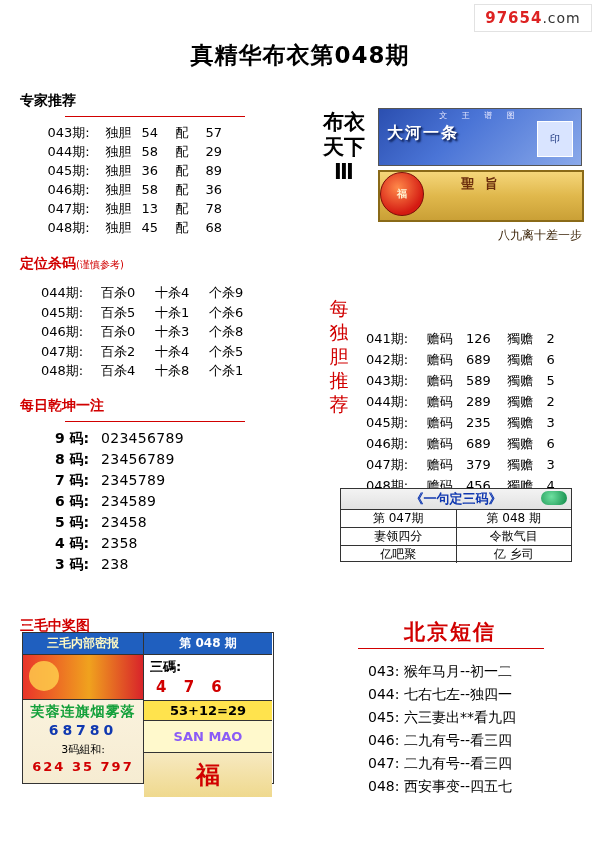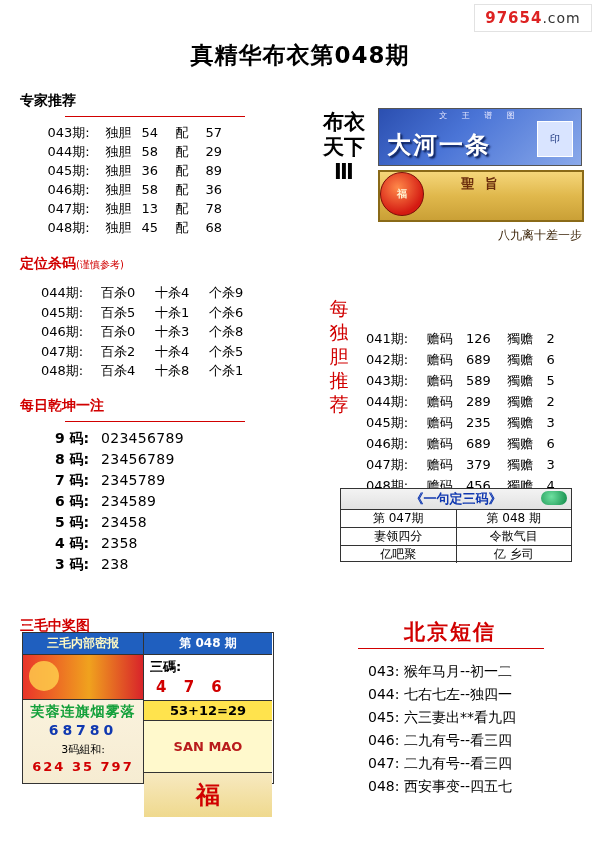--- a/index.html
+++ b/index.html
@@ -101,21 +101,21 @@
     font-size:15px;font-weight:bold;color:#d10000;letter-spacing:6px;
     padding:2px 0 0 12px;
   }
   .sm-right .eq{
     background:#ffe34d;border-top:1px solid #333;border-bottom:1px solid #333;
     text-align:center;font-size:13px;font-weight:bold;color:#000;padding:2px 0;
     margin-top:4px;
   }
   .sm-right .brand{
     background:#fff9cc;text-align:center;font-size:13px;font-weight:bold;
-    color:#b91c1c;padding:18px 0;border-bottom:1px solid #333;
+    color:#8b5cf6;padding:8px 0;border-bottom:1px solid #333;
   }
   .sm-right .fu{
     height:44px;background:linear-gradient(180deg,#f7e9c0,#efd98e);
     display:flex;align-items:center;justify-content:center;
     font-size:24px;color:#d10000;font-weight:bold;
   }
   .vtitle{
     position:absolute;left:322px;top:110px;width:44px;
     font-size:21px;font-weight:bold;color:#000;line-height:25px;
     text-align:center;
@@ -124,22 +124,22 @@
     position:absolute;left:378px;top:108px;width:202px;height:56px;
     border:1px solid #555;
     background:linear-gradient(135deg,#2b4fb0 0%,#4a74d6 40%,#8aa9ea 100%);
     overflow:hidden;
   }
   .banner .tiny{
     position:absolute;top:1px;left:0;width:100%;text-align:center;
     font-size:8px;color:#e8e8ff;letter-spacing:6px;
   }
   .banner .big{
-    position:absolute;top:20px;left:8px;
-    font-size:24px;font-weight:bold;color:#ffffff;
+    position:absolute;top:14px;left:8px;
+    font-size:16px;font-weight:bold;color:#ffffff;
     text-shadow:1px 1px 0 #16307a,2px 2px 2px #0a1c4d;letter-spacing:2px;
   }
   .banner .seal{
     position:absolute;right:8px;top:12px;width:34px;height:34px;
     border:1px solid #fff;background:#d9e4ff;color:#16307a;
     font-size:10px;display:flex;align-items:center;justify-content:center;
   }
   .goldbox{
     position:absolute;left:378px;top:170px;width:202px;height:48px;
     border:2px solid #8a6a18;

